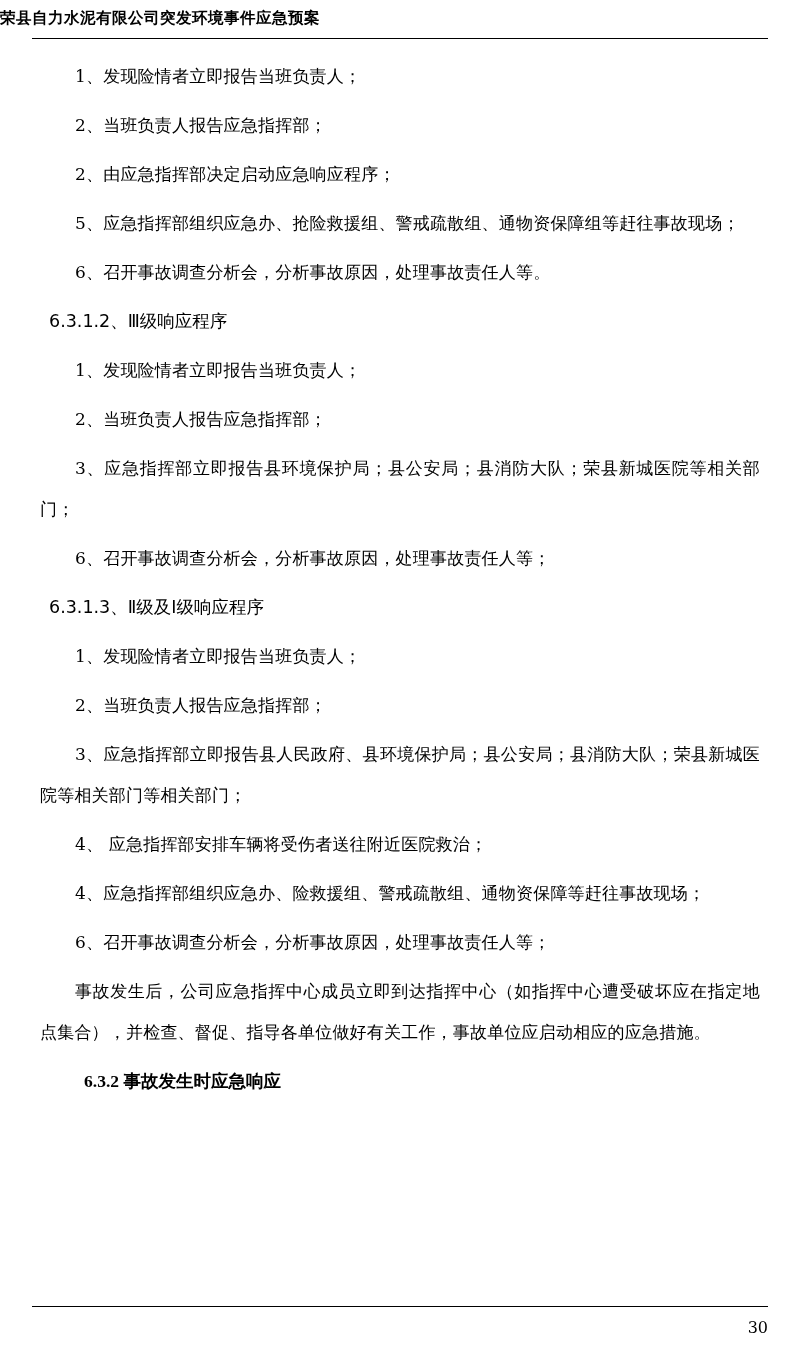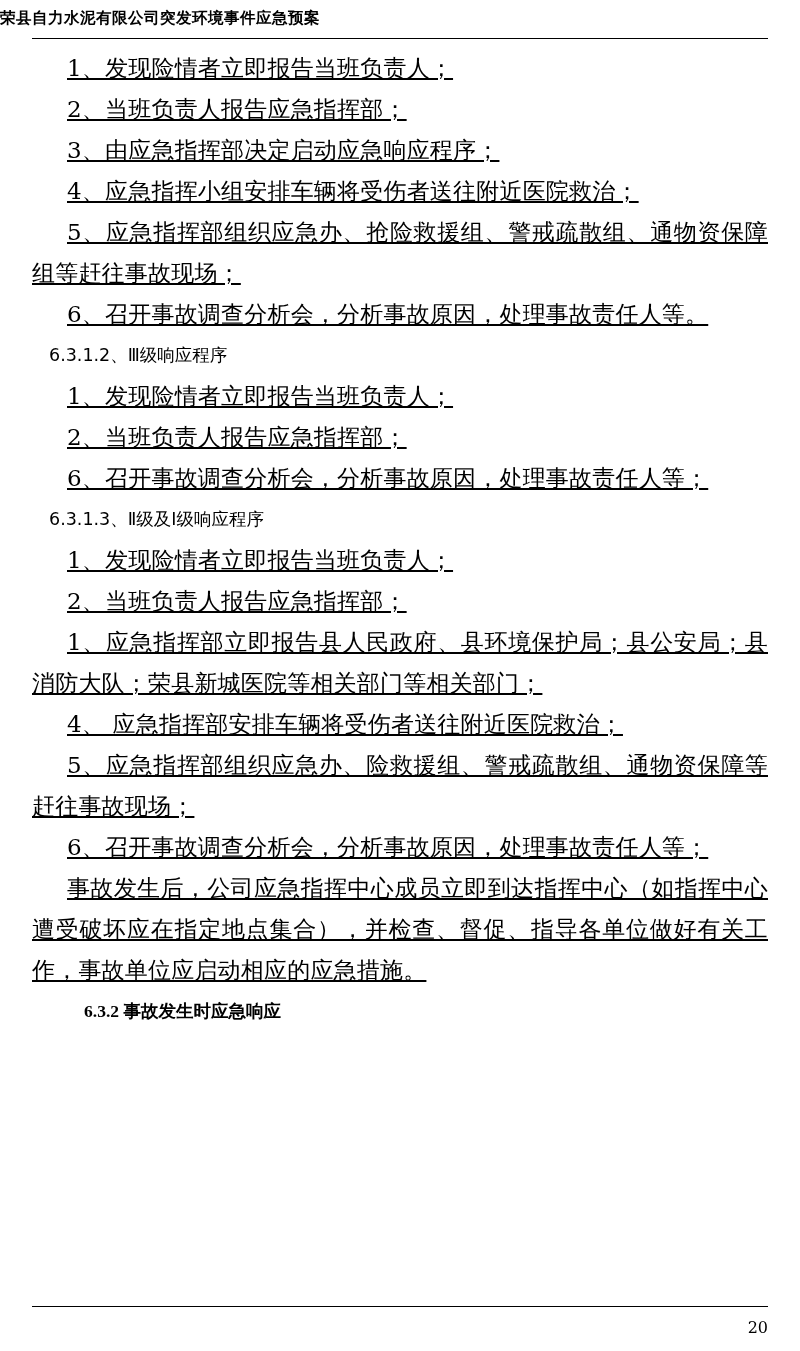--- a/index.html
+++ b/index.html
@@ -37,27 +37,26 @@
     height: 0;
     border-top: 1.5px solid #000000;
   }
   .content {
     position: absolute;
     top: 48px;
     left: 32px;
     width: 736px;
   }
   .para {
-    font-size: 23px;
+    font-size: 17px;
     line-height: 41px;
     text-align: justify;
     text-justify: inter-ideograph;
-    margin: 0;
+    margin: 8px;
     letter-spacing: 0.2px;
-    text-decoration: underline;
   }
   .indent {
     text-indent: 35px;
   }
   .heading {
     font-size: 17.5px;
     line-height: 41px;
     margin: 0;
     font-weight: normal;
     font-family: "DejaVu Sans", "Liberation Sans", sans-serif;
@@ -91,35 +90,35 @@
 <body>
 
 <div class="page">
 
   <div class="header">荣县自力水泥有限公司突发环境事件应急预案</div>
   <div class="header-rule"></div>
 
   <div class="content" id="body-container">
       <p class="para indent">1、发现险情者立即报告当班负责人；</p>
       <p class="para indent">2、当班负责人报告应急指挥部；</p>
-      <p class="para indent">3、由应急指挥部决定启动应急响应程序；</p>
-      <p class="para indent">4、应急指挥小组安排车辆将受伤者送往附近医院救治；</p>
+      <p class="para indent">2、由应急指挥部决定启动应急响应程序；</p>
       <p class="para indent">5、应急指挥部组织应急办、抢险救援组、警戒疏散组、通物资保障组等赶往事故现场；</p>
       <p class="para indent">6、召开事故调查分析会，分析事故原因，处理事故责任人等。</p>
       <p class="heading">6.3.1.2、Ⅲ级响应程序</p>
       <p class="para indent">1、发现险情者立即报告当班负责人；</p>
       <p class="para indent">2、当班负责人报告应急指挥部；</p>
+      <p class="para indent">3、应急指挥部立即报告县环境保护局；县公安局；县消防大队；荣县新城医院等相关部门；</p>
       <p class="para indent">6、召开事故调查分析会，分析事故原因，处理事故责任人等；</p>
       <p class="heading">6.3.1.3、Ⅱ级及Ⅰ级响应程序</p>
       <p class="para indent">1、发现险情者立即报告当班负责人；</p>
       <p class="para indent">2、当班负责人报告应急指挥部；</p>
-      <p class="para indent">1、应急指挥部立即报告县人民政府、县环境保护局；县公安局；县消防大队；荣县新城医院等相关部门等相关部门；</p>
+      <p class="para indent">3、应急指挥部立即报告县人民政府、县环境保护局；县公安局；县消防大队；荣县新城医院等相关部门等相关部门；</p>
       <p class="para indent">4、 应急指挥部安排车辆将受伤者送往附近医院救治；</p>
-      <p class="para indent">5、应急指挥部组织应急办、险救援组、警戒疏散组、通物资保障等赶往事故现场；</p>
+      <p class="para indent">4、应急指挥部组织应急办、险救援组、警戒疏散组、通物资保障等赶往事故现场；</p>
       <p class="para indent">6、召开事故调查分析会，分析事故原因，处理事故责任人等；</p>
       <p class="para indent">事故发生后，公司应急指挥中心成员立即到达指挥中心（如指挥中心遭受破坏应在指定地点集合），并检查、督促、指导各单位做好有关工作，事故单位应启动相应的应急措施。</p>
       <p class="heading-sub">6.3.2 事故发生时应急响应</p>
     </div>
 
   <div class="footer-rule"></div>
-  <div class="page-number">20</div>
+  <div class="page-number">30</div>
 
 </div>
 
 </body></html>

